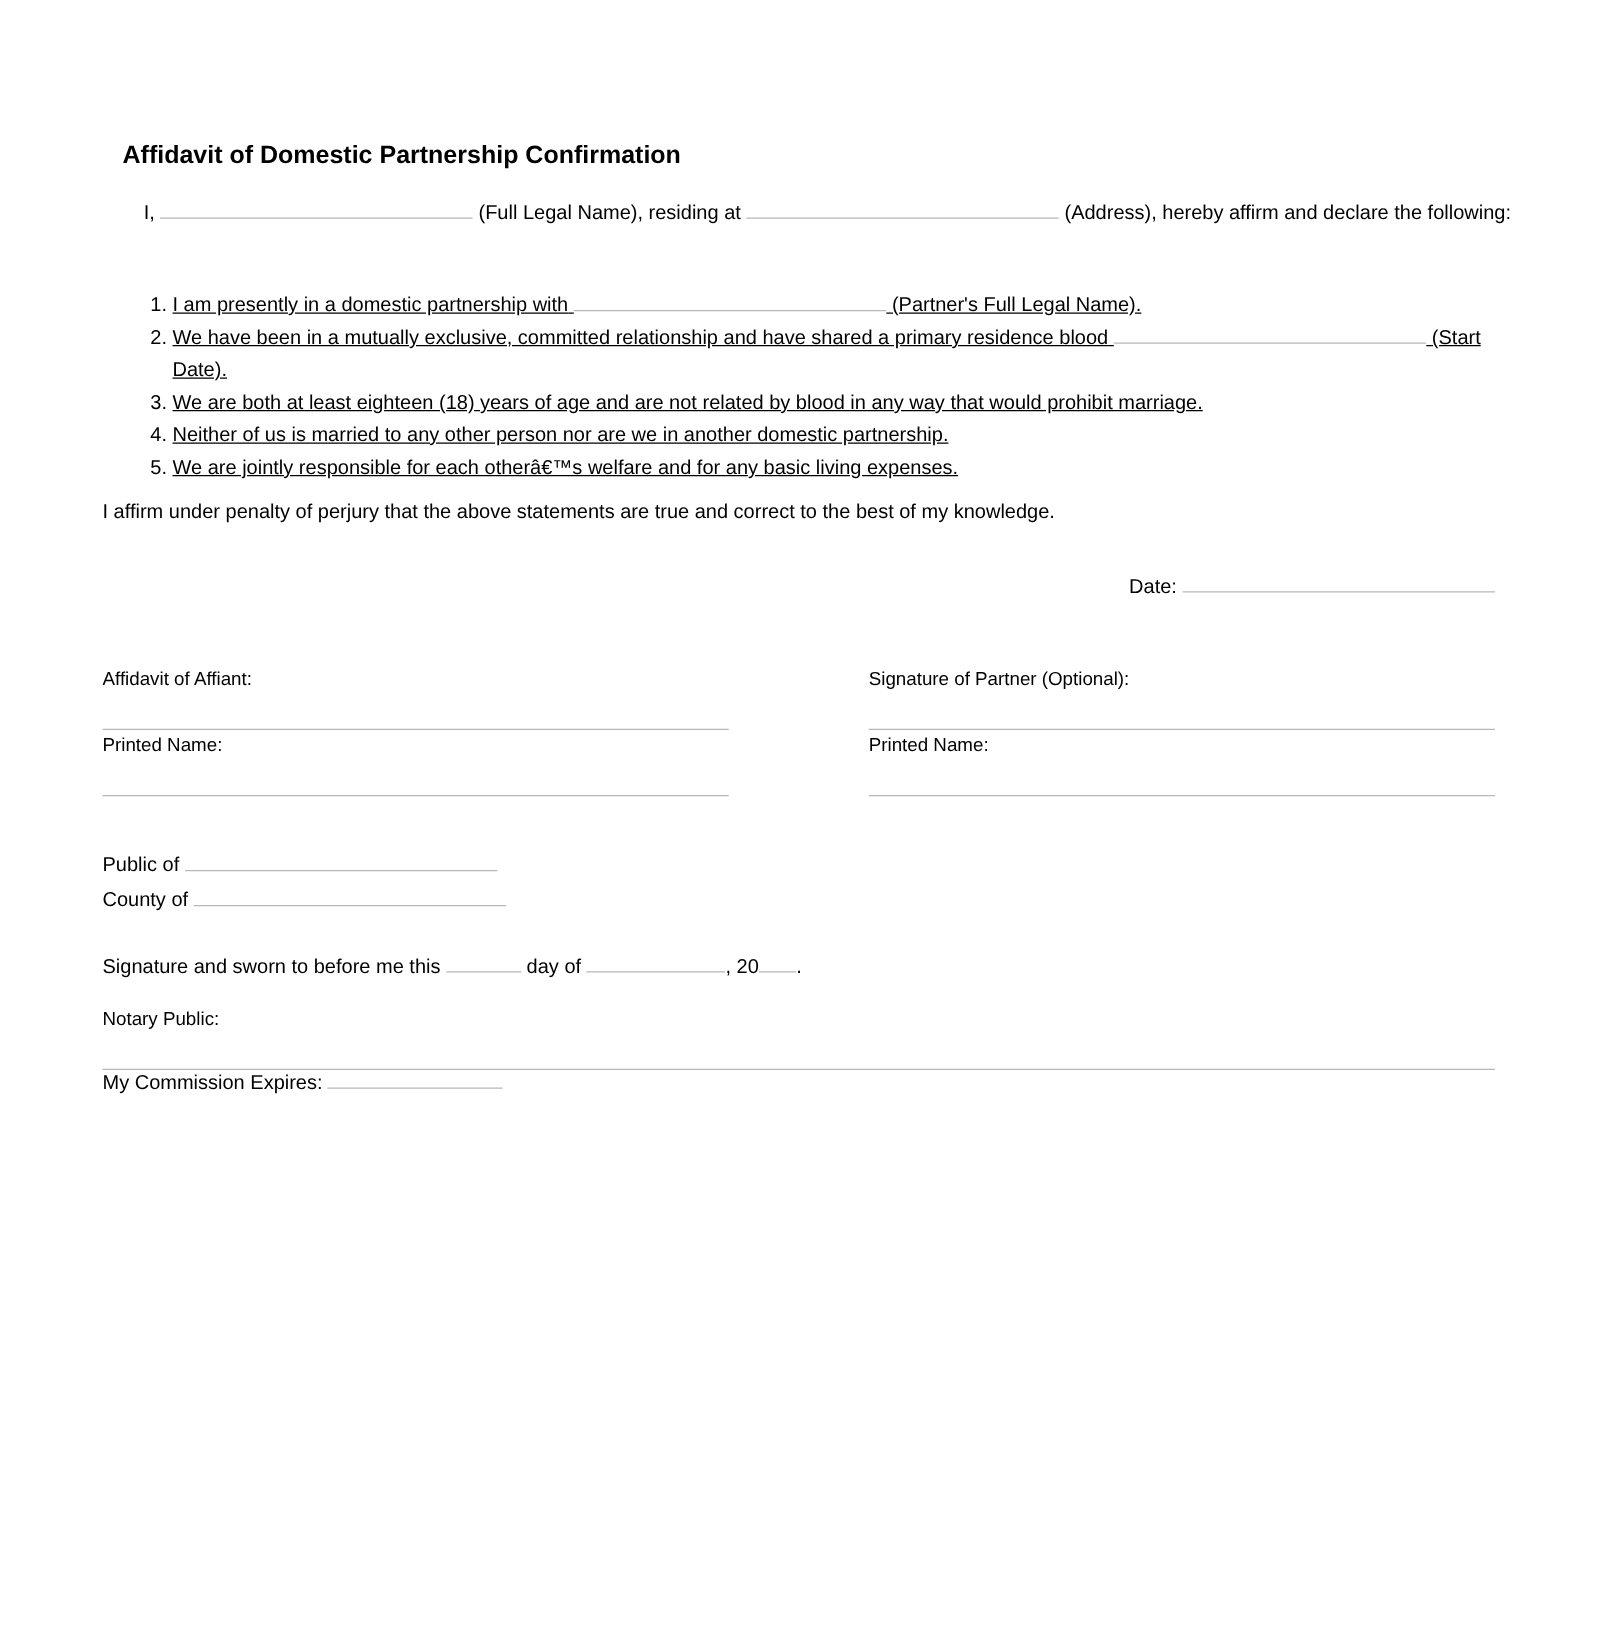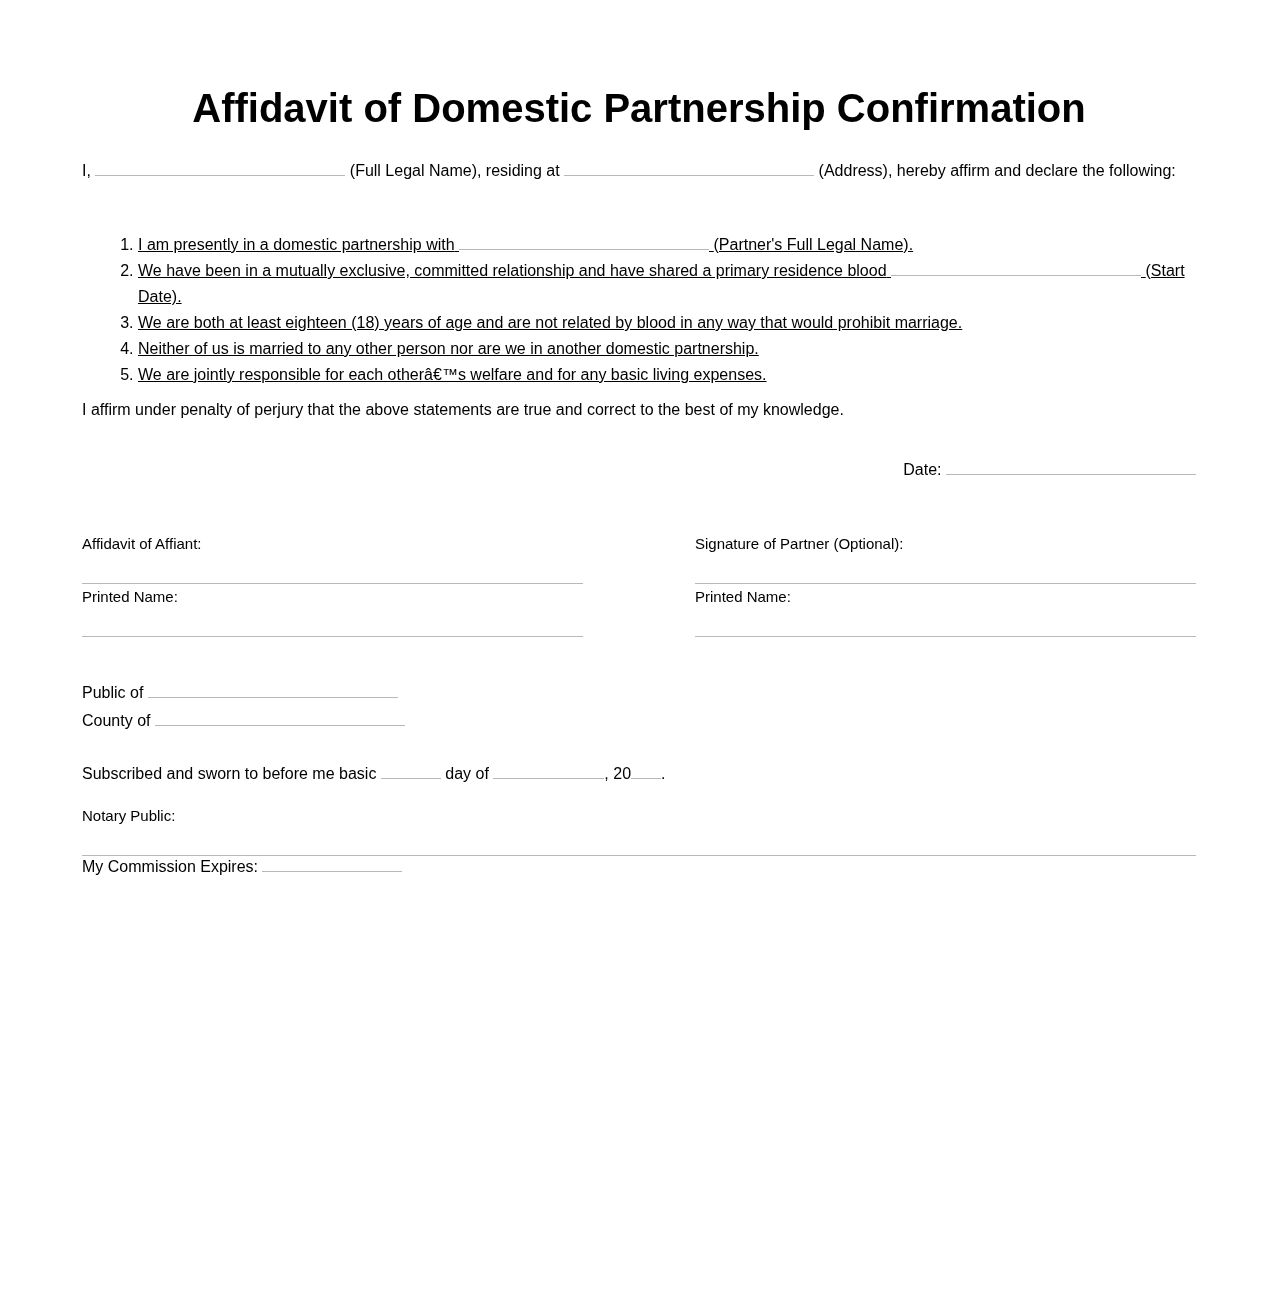--- a/index.html
+++ b/index.html
@@ -19,41 +19,40 @@
       position: absolute;
       left: 82px;
       top: 0;
       width: 1114px;
     }
     h1 {
       position: absolute;
       top: 88px;
       left: 0;
       width: 1114px;
-      margin: 0;
-      text-align: center;
-      font-size: 40px;
+      margin: 16px;
+      font-size: 20px;
       font-weight: bold;
       line-height: 40px;
     }
     .blank {
       display: inline-block;
       border-bottom: 1px solid #b8b8b8;
       height: 1px;
       vertical-align: baseline;
       position: relative;
       top: 0px;
     }
     .row {
       position: absolute;
       left: 0;
       white-space: nowrap;
       line-height: 20px;
     }
-    .intro { top: 161px; }
+    .intro { top: 161px; margin-left: 33px; }
     ol.items {
       position: absolute;
       top: 216px;
       left: 0;
       margin: 16px;
       padding-left: 40px;
       width: 1074px;
       line-height: 26px;
       text-decoration: underline;
     }
@@ -157,21 +156,21 @@
     <span>Public of</span>
     <span class="blank" style="width:250px;"></span>
   </div>
 
   <div class="row county">
     <span>County of</span>
     <span class="blank" style="width:250px;"></span>
   </div>
 
   <div class="row sworn">
-    <span>Subscribed and sworn to before me basic</span>
+    <span>Signature and sworn to before me this</span>
     <span class="blank" style="width:60px;"></span>
     <span>day of</span>
     <span class="blank" style="width:111px;"></span><span>, 20</span><span class="blank" style="width:30px;"></span><span>.</span>
   </div>
 
   <div class="row notary-label">Notary Public:</div>
   <div class="notary-line"></div>
 
   <div class="row commission">
     <span>My Commission Expires:</span>

